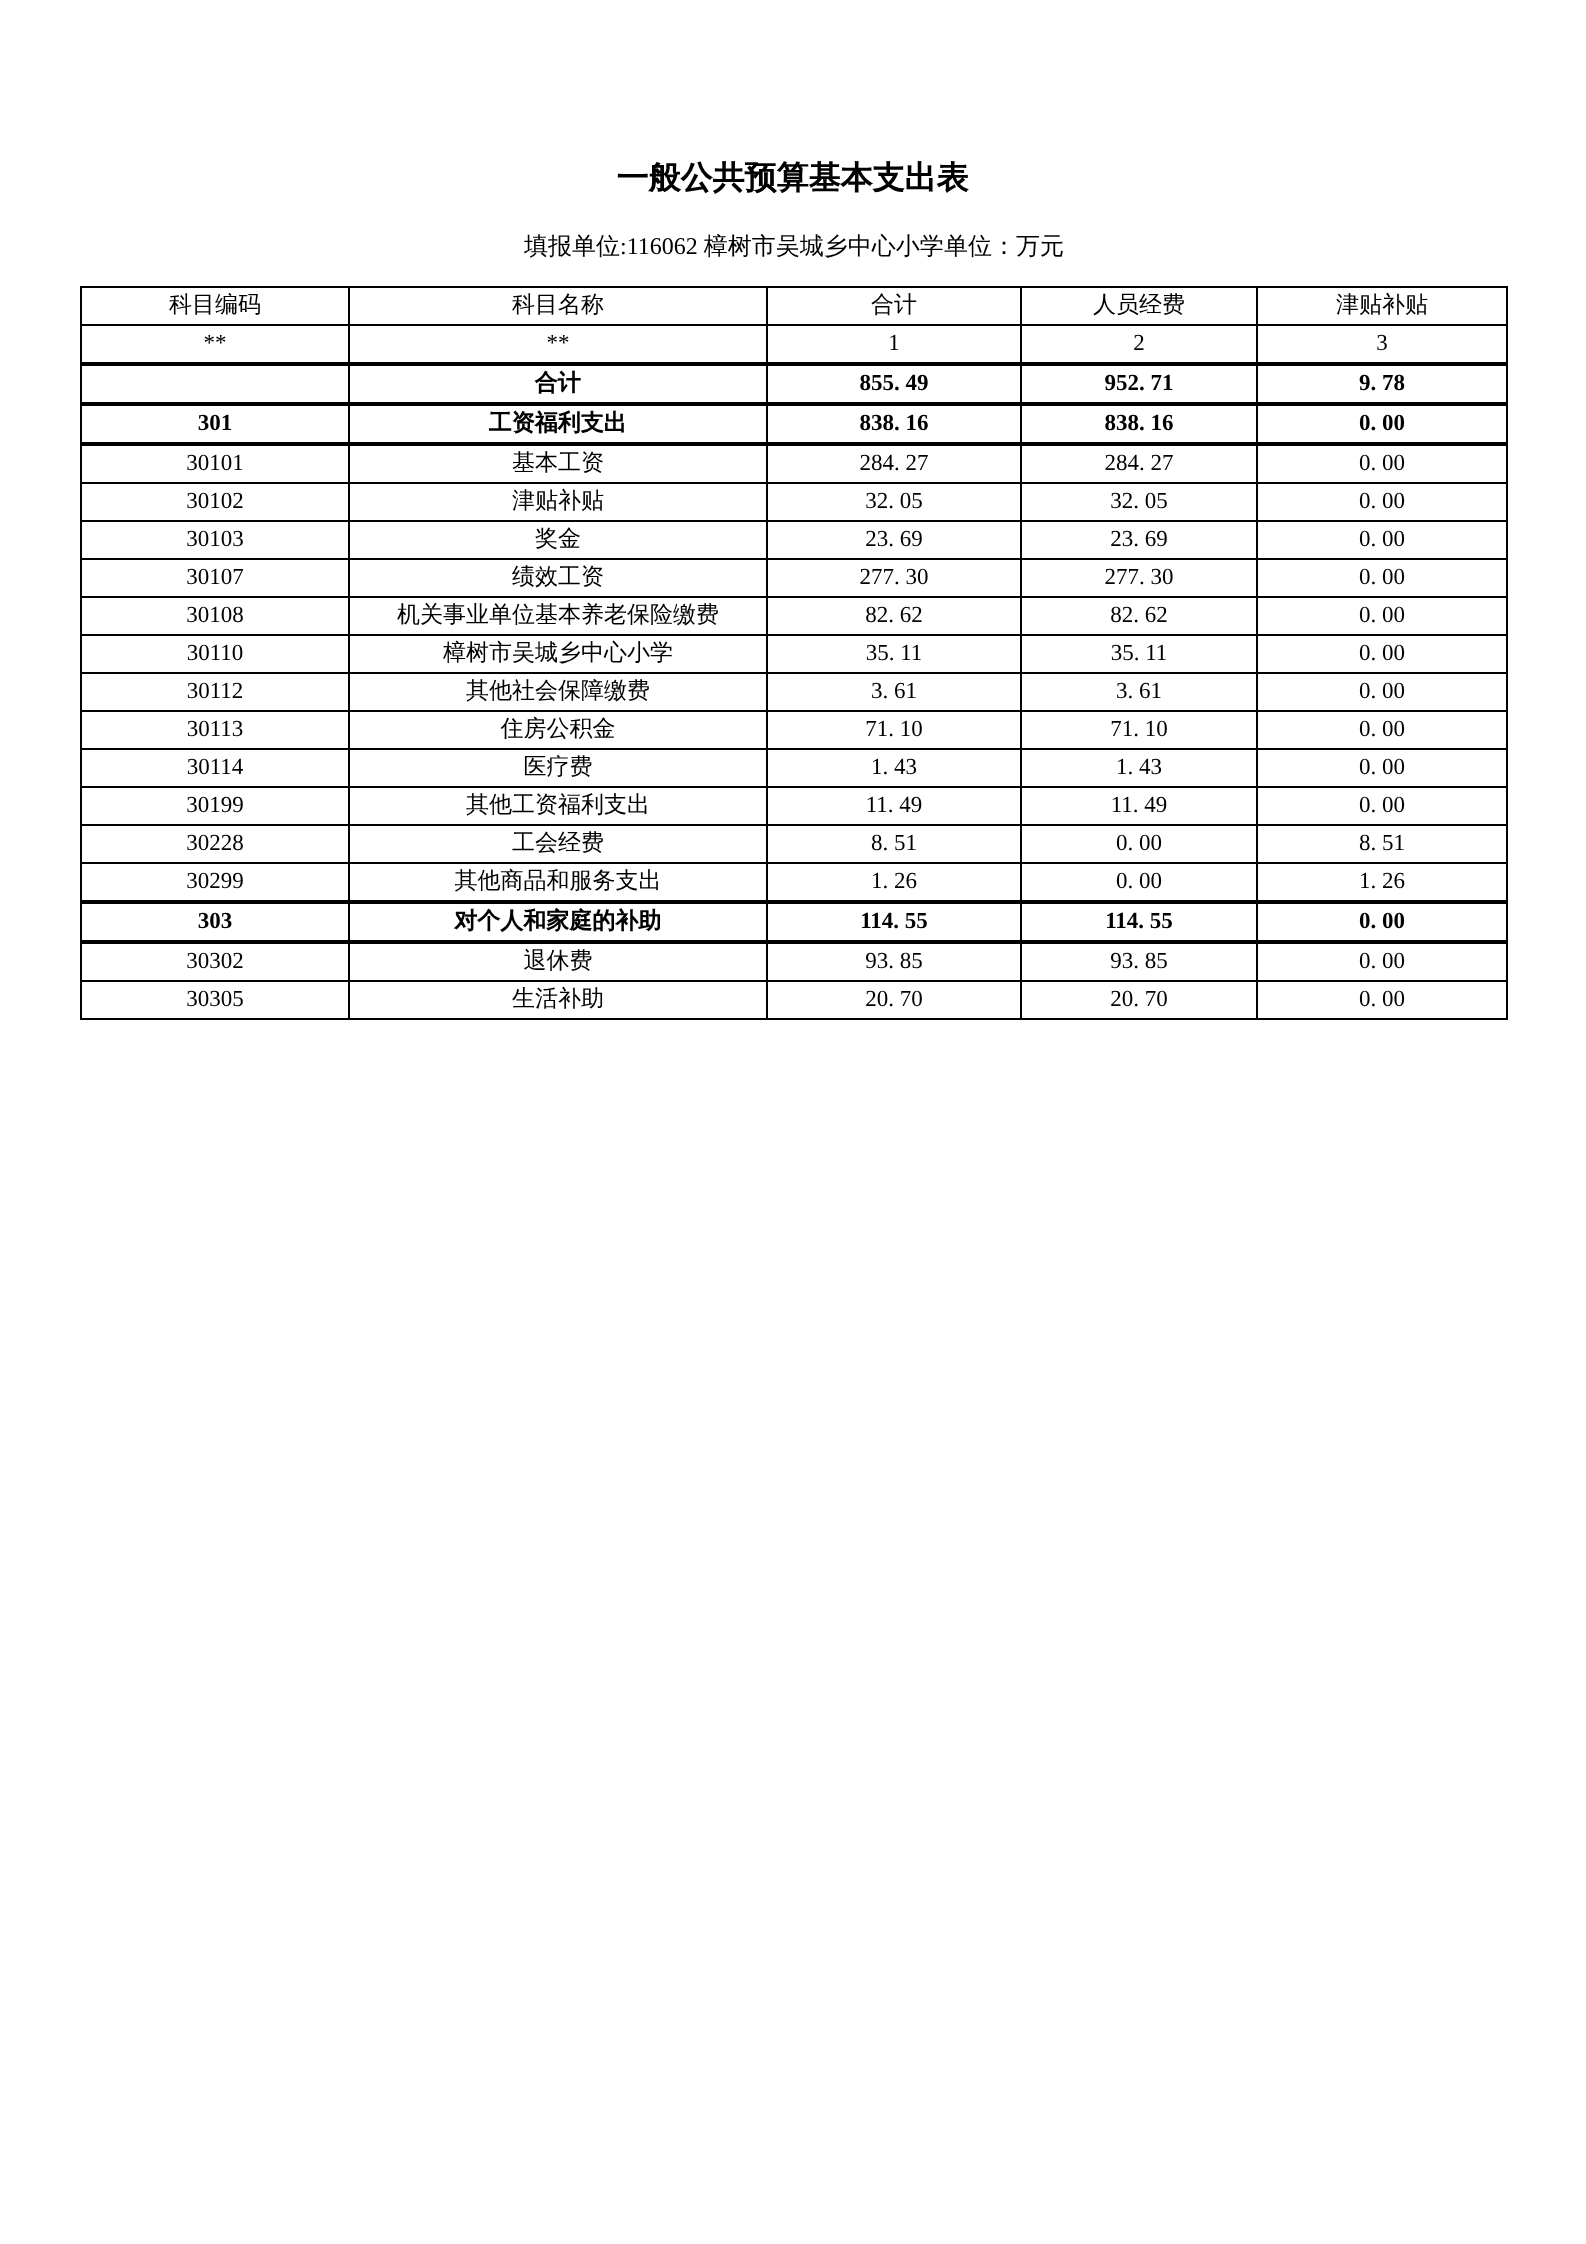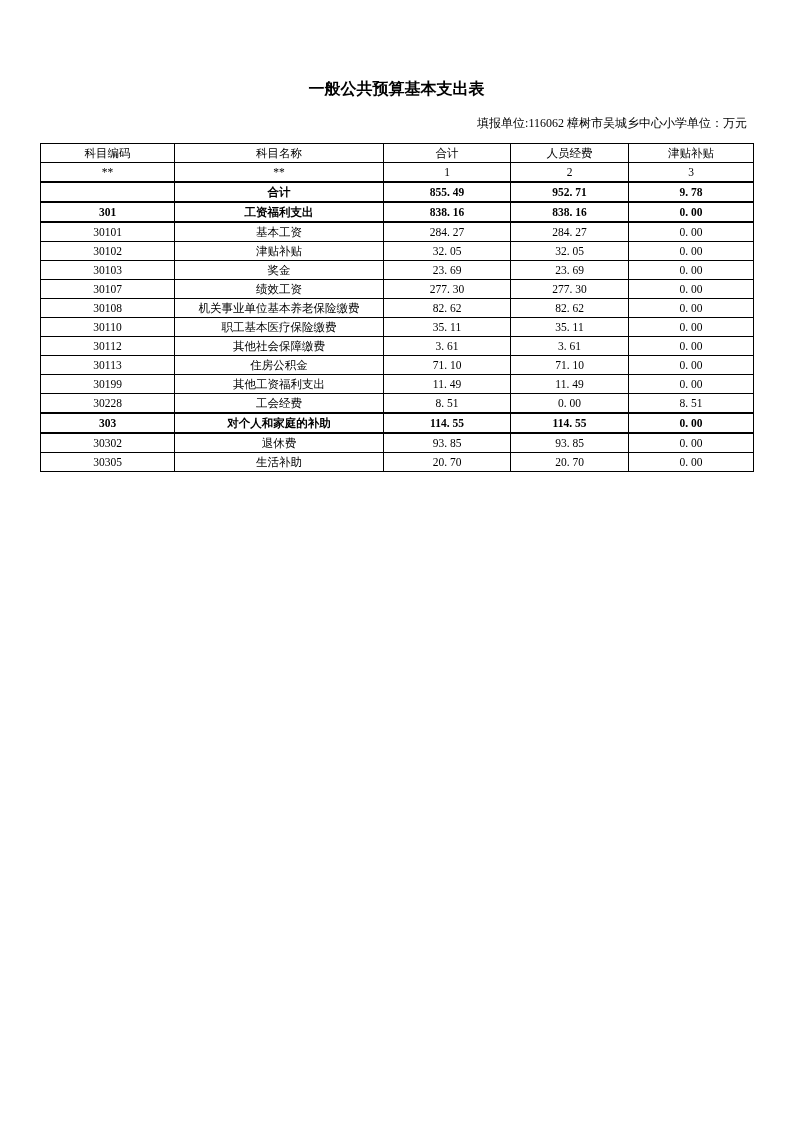--- a/index.html
+++ b/index.html
@@ -15,21 +15,21 @@
     position: absolute;
     top: 79px; left: 0; width: 100%;
     text-align: center;
     font-size: 16px;
     font-weight: bold;
   }
   .meta {
     position: absolute;
     top: 115px; left: 47px; width: 700px;
     display: flex;
-    justify-content: flex-end;
+    justify-content: center;
     font-size: 12px;
   }
   table.budget-table {
     position: absolute;
     top: 143px; left: 40px;
     width: 713px;
     border-collapse: collapse;
     table-layout: fixed;
   }
   .budget-table td {
@@ -130,52 +130,66 @@
   </tr>
         <tr>
     <td>30108</td>
     <td>机关事业单位基本养老保险缴费</td>
     <td>82. 62</td>
     <td>82. 62</td>
     <td>0. 00</td>
   </tr>
         <tr>
     <td>30110</td>
-    <td>职工基本医疗保险缴费</td>
+    <td>樟树市吴城乡中心小学</td>
     <td>35. 11</td>
     <td>35. 11</td>
     <td>0. 00</td>
   </tr>
         <tr>
     <td>30112</td>
     <td>其他社会保障缴费</td>
     <td>3. 61</td>
     <td>3. 61</td>
     <td>0. 00</td>
   </tr>
         <tr>
     <td>30113</td>
     <td>住房公积金</td>
     <td>71. 10</td>
     <td>71. 10</td>
     <td>0. 00</td>
   </tr>
         <tr>
+    <td>30114</td>
+    <td>医疗费</td>
+    <td>1. 43</td>
+    <td>1. 43</td>
+    <td>0. 00</td>
+  </tr>
+        <tr>
     <td>30199</td>
     <td>其他工资福利支出</td>
     <td>11. 49</td>
     <td>11. 49</td>
     <td>0. 00</td>
   </tr>
         <tr>
     <td>30228</td>
     <td>工会经费</td>
     <td>8. 51</td>
     <td>0. 00</td>
     <td>8. 51</td>
+  </tr>
+        <tr>
+    <td>30299</td>
+    <td>其他商品和服务支出</td>
+    <td>1. 26</td>
+    <td>0. 00</td>
+    <td>1. 26</td>
   </tr>
         <tr class="bold">
     <td>303</td>
     <td>对个人和家庭的补助</td>
     <td>114. 55</td>
     <td>114. 55</td>
     <td>0. 00</td>
   </tr>
         <tr>
     <td>30302</td>

